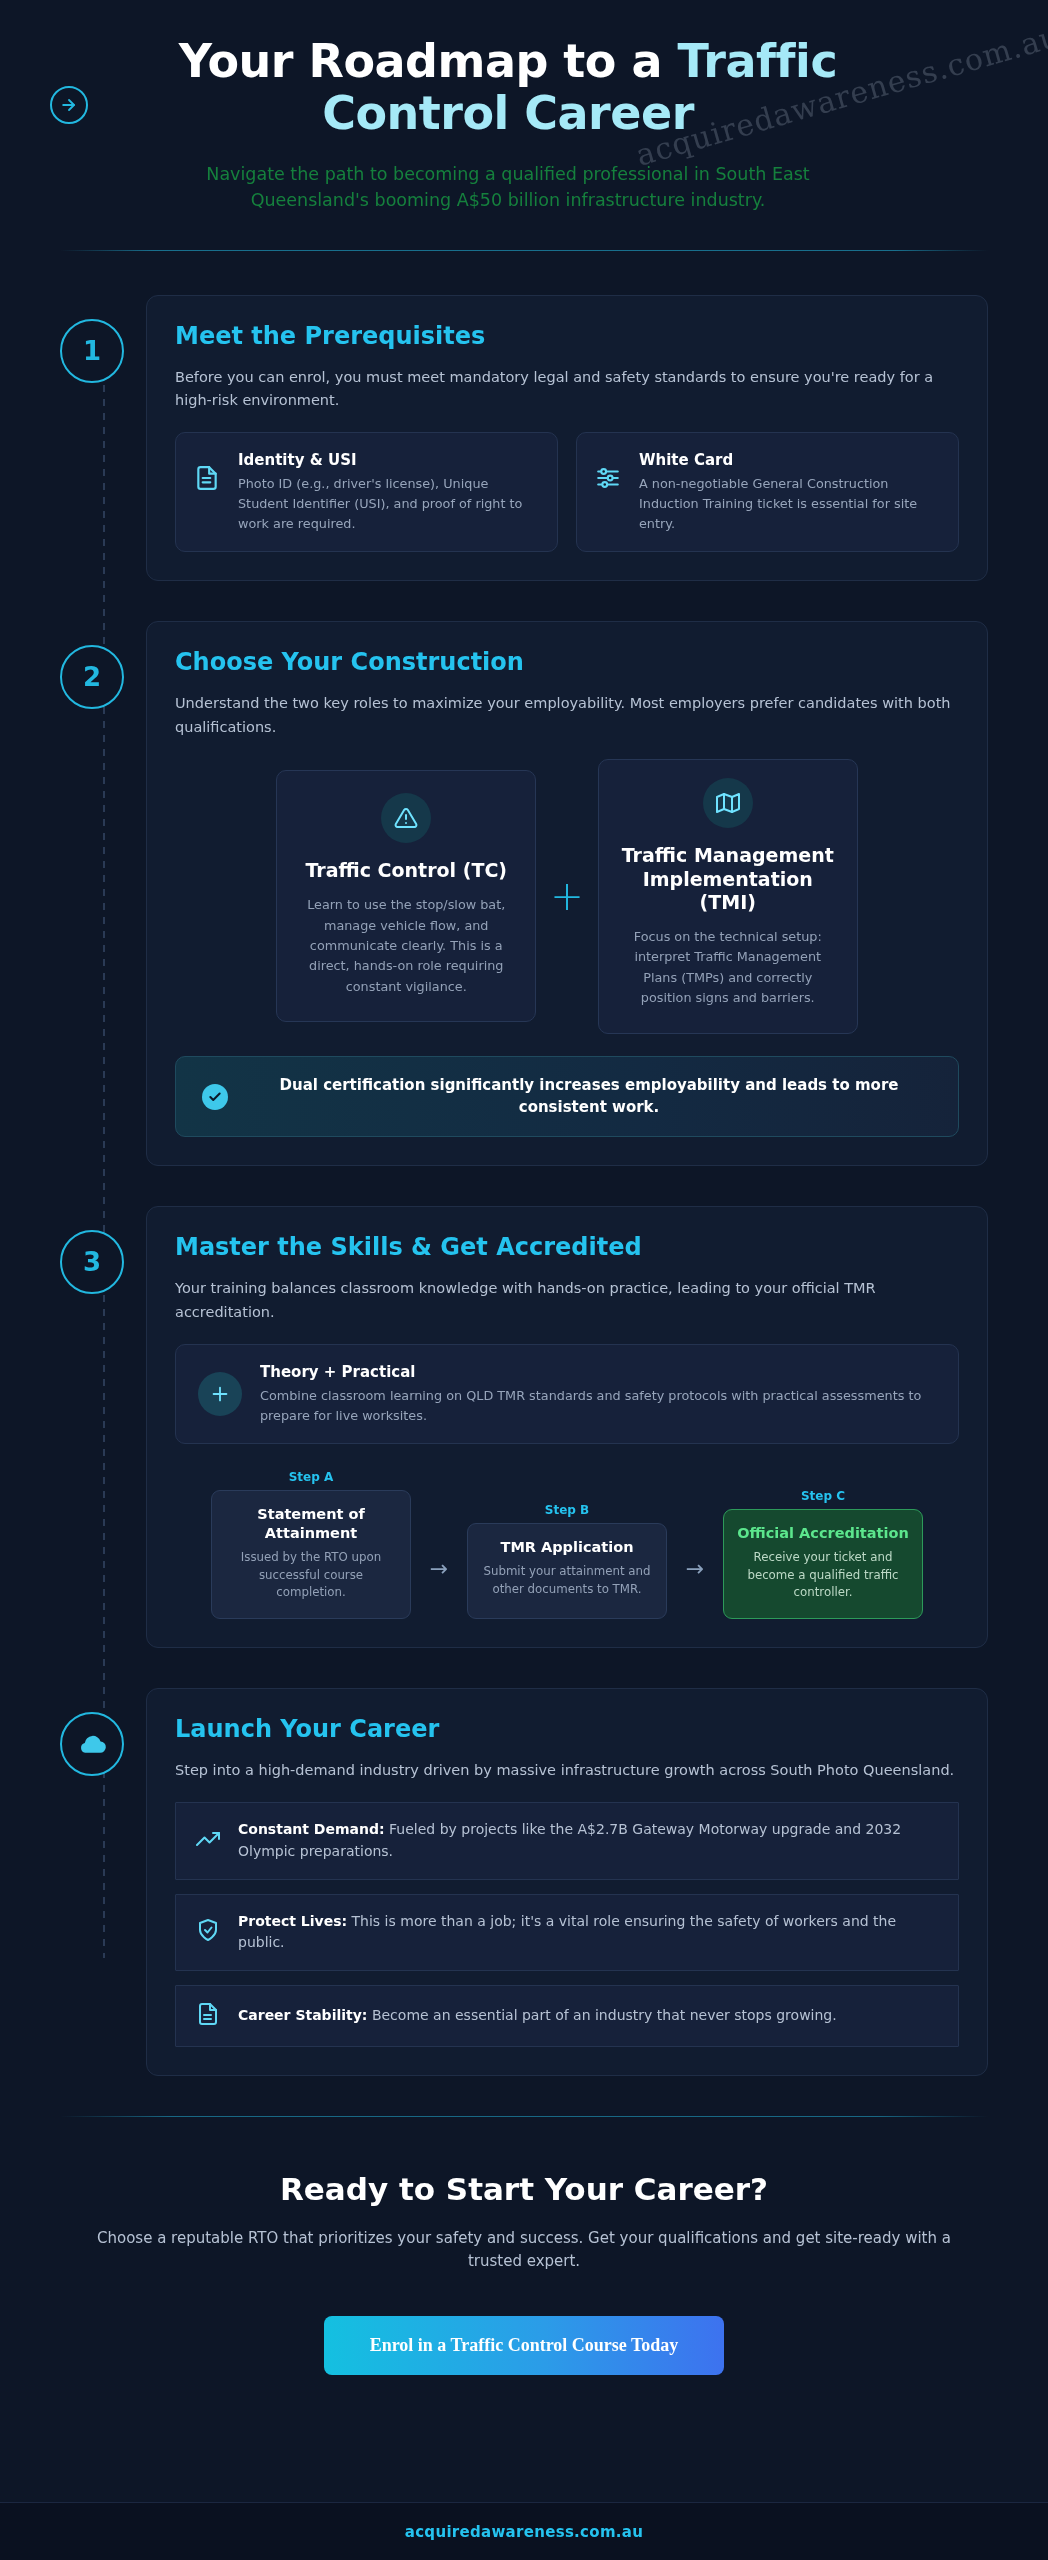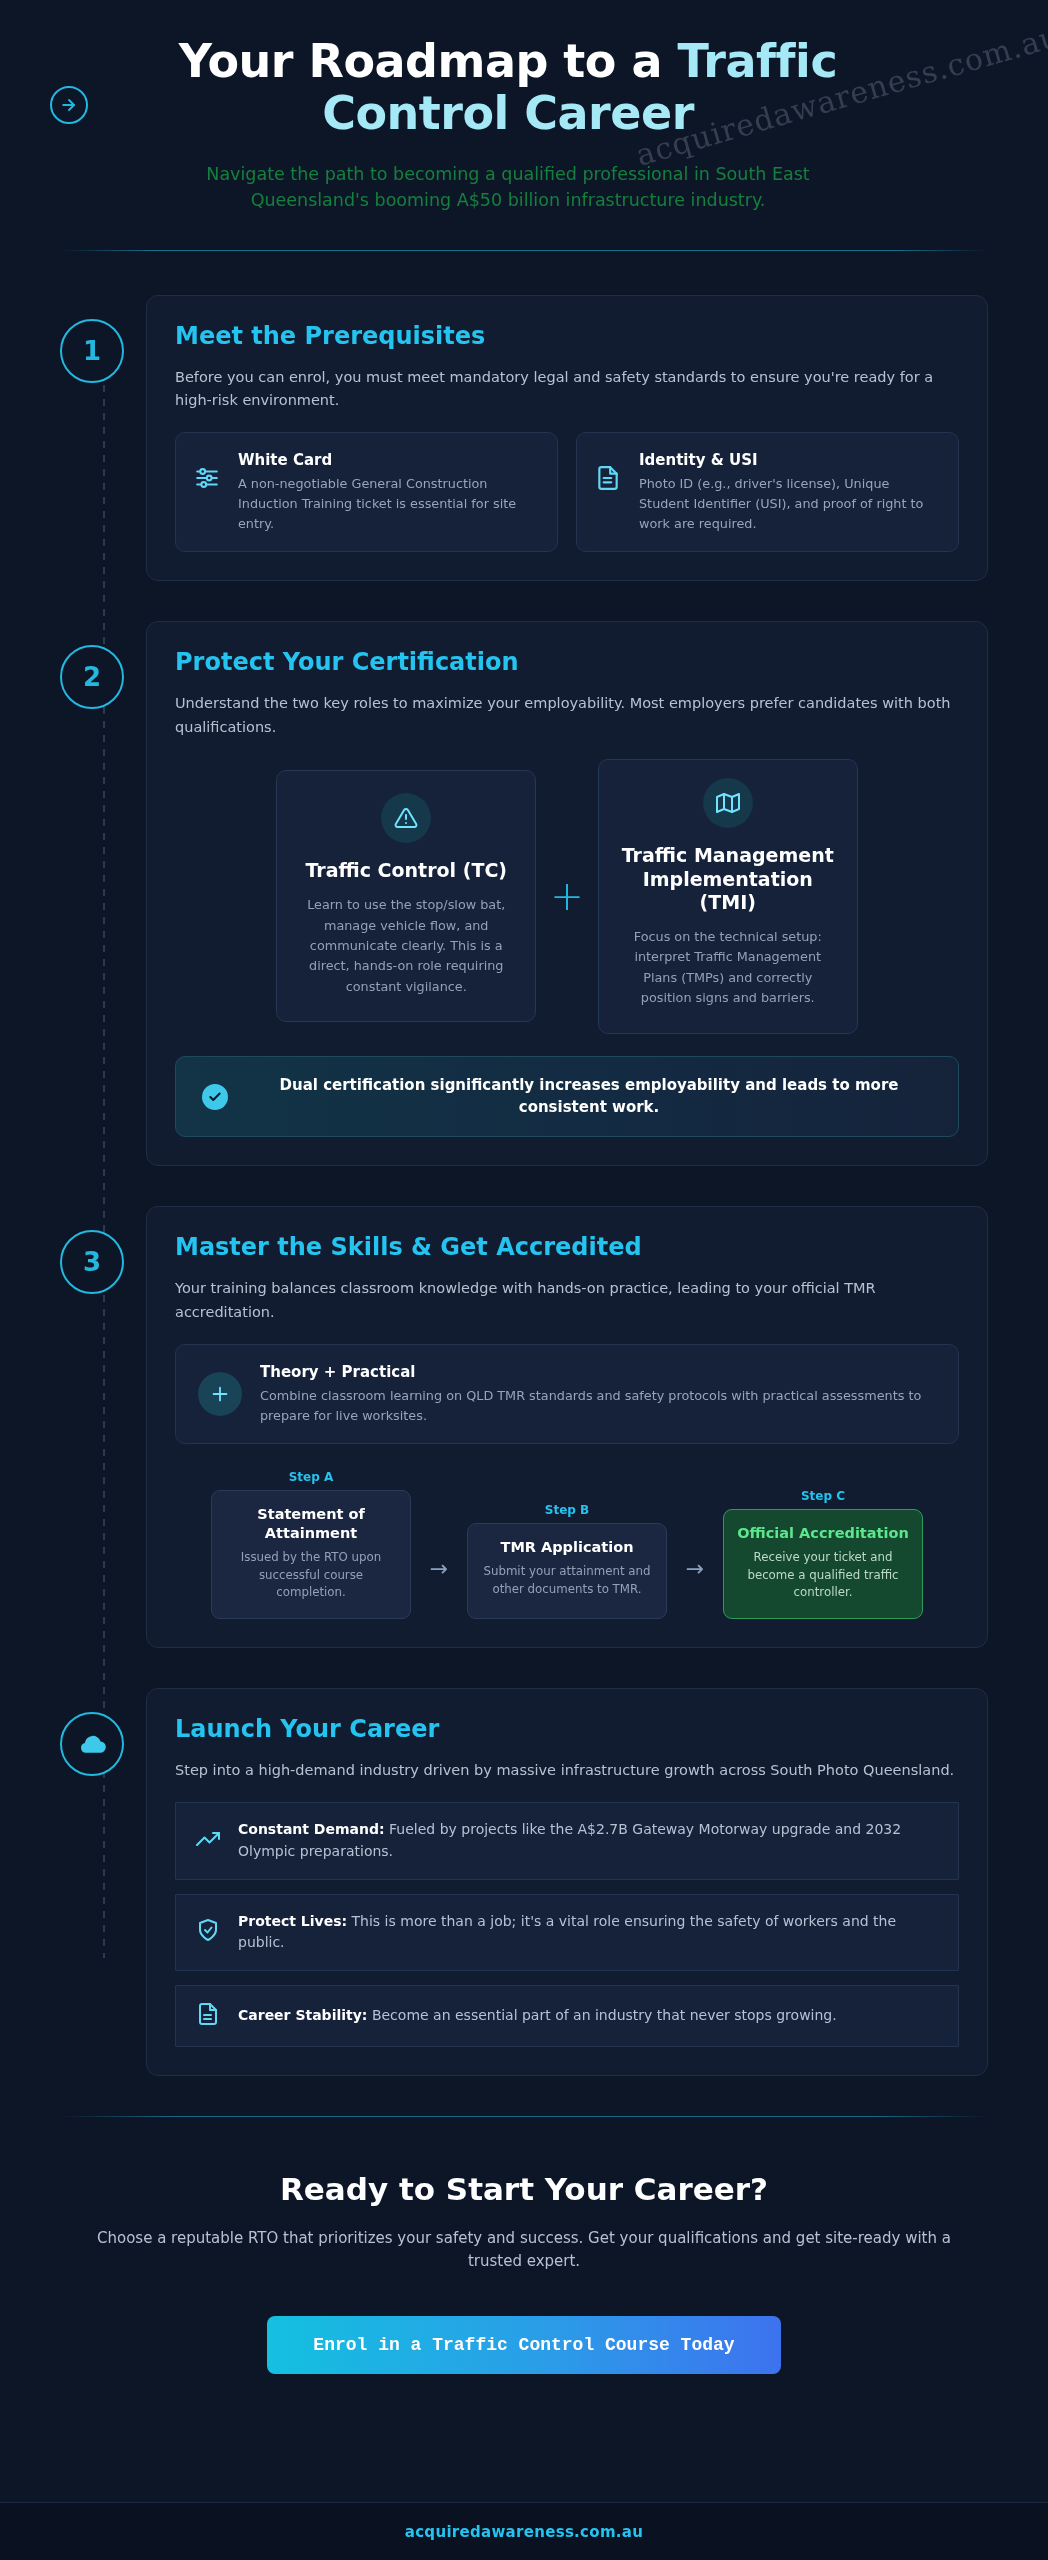--- a/index.html
+++ b/index.html
@@ -381,21 +381,21 @@
   .cta-button {
     display: inline-block;
     background: linear-gradient(90deg, #14c0e0 0%, #2b9ce8 55%, #3d72ef 100%);
     color: #ffffff;
     font-size: 18px;
     font-weight: bold;
     padding: 19px 46px;
     border: none;
     border-radius: 8px;
     cursor: pointer;
-    font-family: Liberation Mono, monospace;
+    font-family: Liberation Serif, serif;
   }
 
   
   .footer {
     position: absolute;
     left: 0; right: 0; bottom: 0;
     height: 58px;
     background: #0a1120;
     border-top: 1px solid #1b2butes;
     border-top: 1px solid #1b2740;
@@ -439,61 +439,61 @@
   <div class="timeline">
     <div class="timeline-spine"></div>
 
     <div class="step">
       <div class="step-marker">1</div>
       <div class="step-card">
         <div class="step-title">Meet the Prerequisites</div>
         <div class="step-desc">Before you can enrol, you must meet mandatory legal and safety standards to ensure you're ready for a high-risk environment.</div>
 
         <div class="prereq-row">
+
+          <div class="prereq-card">
+            <div class="prereq-icon">
+              <svg width="26" height="26" viewBox="0 0 24 24" fill="none" stroke="#5fd8f5" stroke-width="2" stroke-linecap="round" stroke-linejoin="round">
+                <path d="M14 2 H6 a2 2 0 0 0 -2 2 v16 a2 2 0 0 0 2 2 h12 a2 2 0 0 0 2 -2 V8 z"></path>
+                <polyline points="14 2 14 8 20 8"></polyline>
+                <line x1="8" y1="12" x2="15" y2="12"></line>
+                <line x1="8" y1="16" x2="15" y2="16"></line>
+              </svg>
+            </div>
+            <div>
+              <div class="prereq-name">Identity &amp; USI</div>
+              <div class="prereq-text">Photo ID (e.g., driver's license), Unique Student Identifier (USI), and proof of right to work are required.</div>
+            </div>
+          </div>
 
           <div class="prereq-card">
             <div class="prereq-icon">
               <svg width="26" height="26" viewBox="0 0 24 24" fill="none" stroke="#5fd8f5" stroke-width="2" stroke-linecap="round">
                 <line x1="3" y1="6" x2="21" y2="6"></line>
                 <circle cx="8" cy="6" r="2.2" fill="#0d1627"></circle>
                 <line x1="3" y1="12" x2="21" y2="12"></line>
                 <circle cx="14" cy="12" r="2.2" fill="#0d1627"></circle>
                 <line x1="3" y1="18" x2="21" y2="18"></line>
                 <circle cx="9" cy="18" r="2.2" fill="#0d1627"></circle>
               </svg>
             </div>
             <div>
               <div class="prereq-name">White Card</div>
               <div class="prereq-text">A non-negotiable General Construction Induction Training ticket is essential for site entry.</div>
             </div>
           </div>
 
-          <div class="prereq-card">
-            <div class="prereq-icon">
-              <svg width="26" height="26" viewBox="0 0 24 24" fill="none" stroke="#5fd8f5" stroke-width="2" stroke-linecap="round" stroke-linejoin="round">
-                <path d="M14 2 H6 a2 2 0 0 0 -2 2 v16 a2 2 0 0 0 2 2 h12 a2 2 0 0 0 2 -2 V8 z"></path>
-                <polyline points="14 2 14 8 20 8"></polyline>
-                <line x1="8" y1="12" x2="15" y2="12"></line>
-                <line x1="8" y1="16" x2="15" y2="16"></line>
-              </svg>
-            </div>
-            <div>
-              <div class="prereq-name">Identity &amp; USI</div>
-              <div class="prereq-text">Photo ID (e.g., driver's license), Unique Student Identifier (USI), and proof of right to work are required.</div>
-            </div>
-          </div>
-
         </div>
       </div>
     </div>
 
     <div class="step">
       <div class="step-marker">2</div>
       <div class="step-card">
-        <div class="step-title">Protect Your Certification</div>
+        <div class="step-title">Choose Your Construction</div>
         <div class="step-desc">Understand the two key roles to maximize your employability. Most employers prefer candidates with both qualifications.</div>
 
         <div class="cert-row">
 
           <div class="cert-card">
             <div class="cert-icon-wrap">
               <svg width="24" height="24" viewBox="0 0 24 24" fill="none" stroke="#6fe3ff" stroke-width="2" stroke-linecap="round" stroke-linejoin="round">
                 <path d="M10.29 3.86 1.82 18a2 2 0 0 0 1.71 3h16.94a2 2 0 0 0 1.71-3L13.71 3.86a2 2 0 0 0-3.42 0z"></path>
                 <line x1="12" y1="9" x2="12" y2="13"></line>
                 <line x1="12" y1="17" x2="12.01" y2="17"></line>

